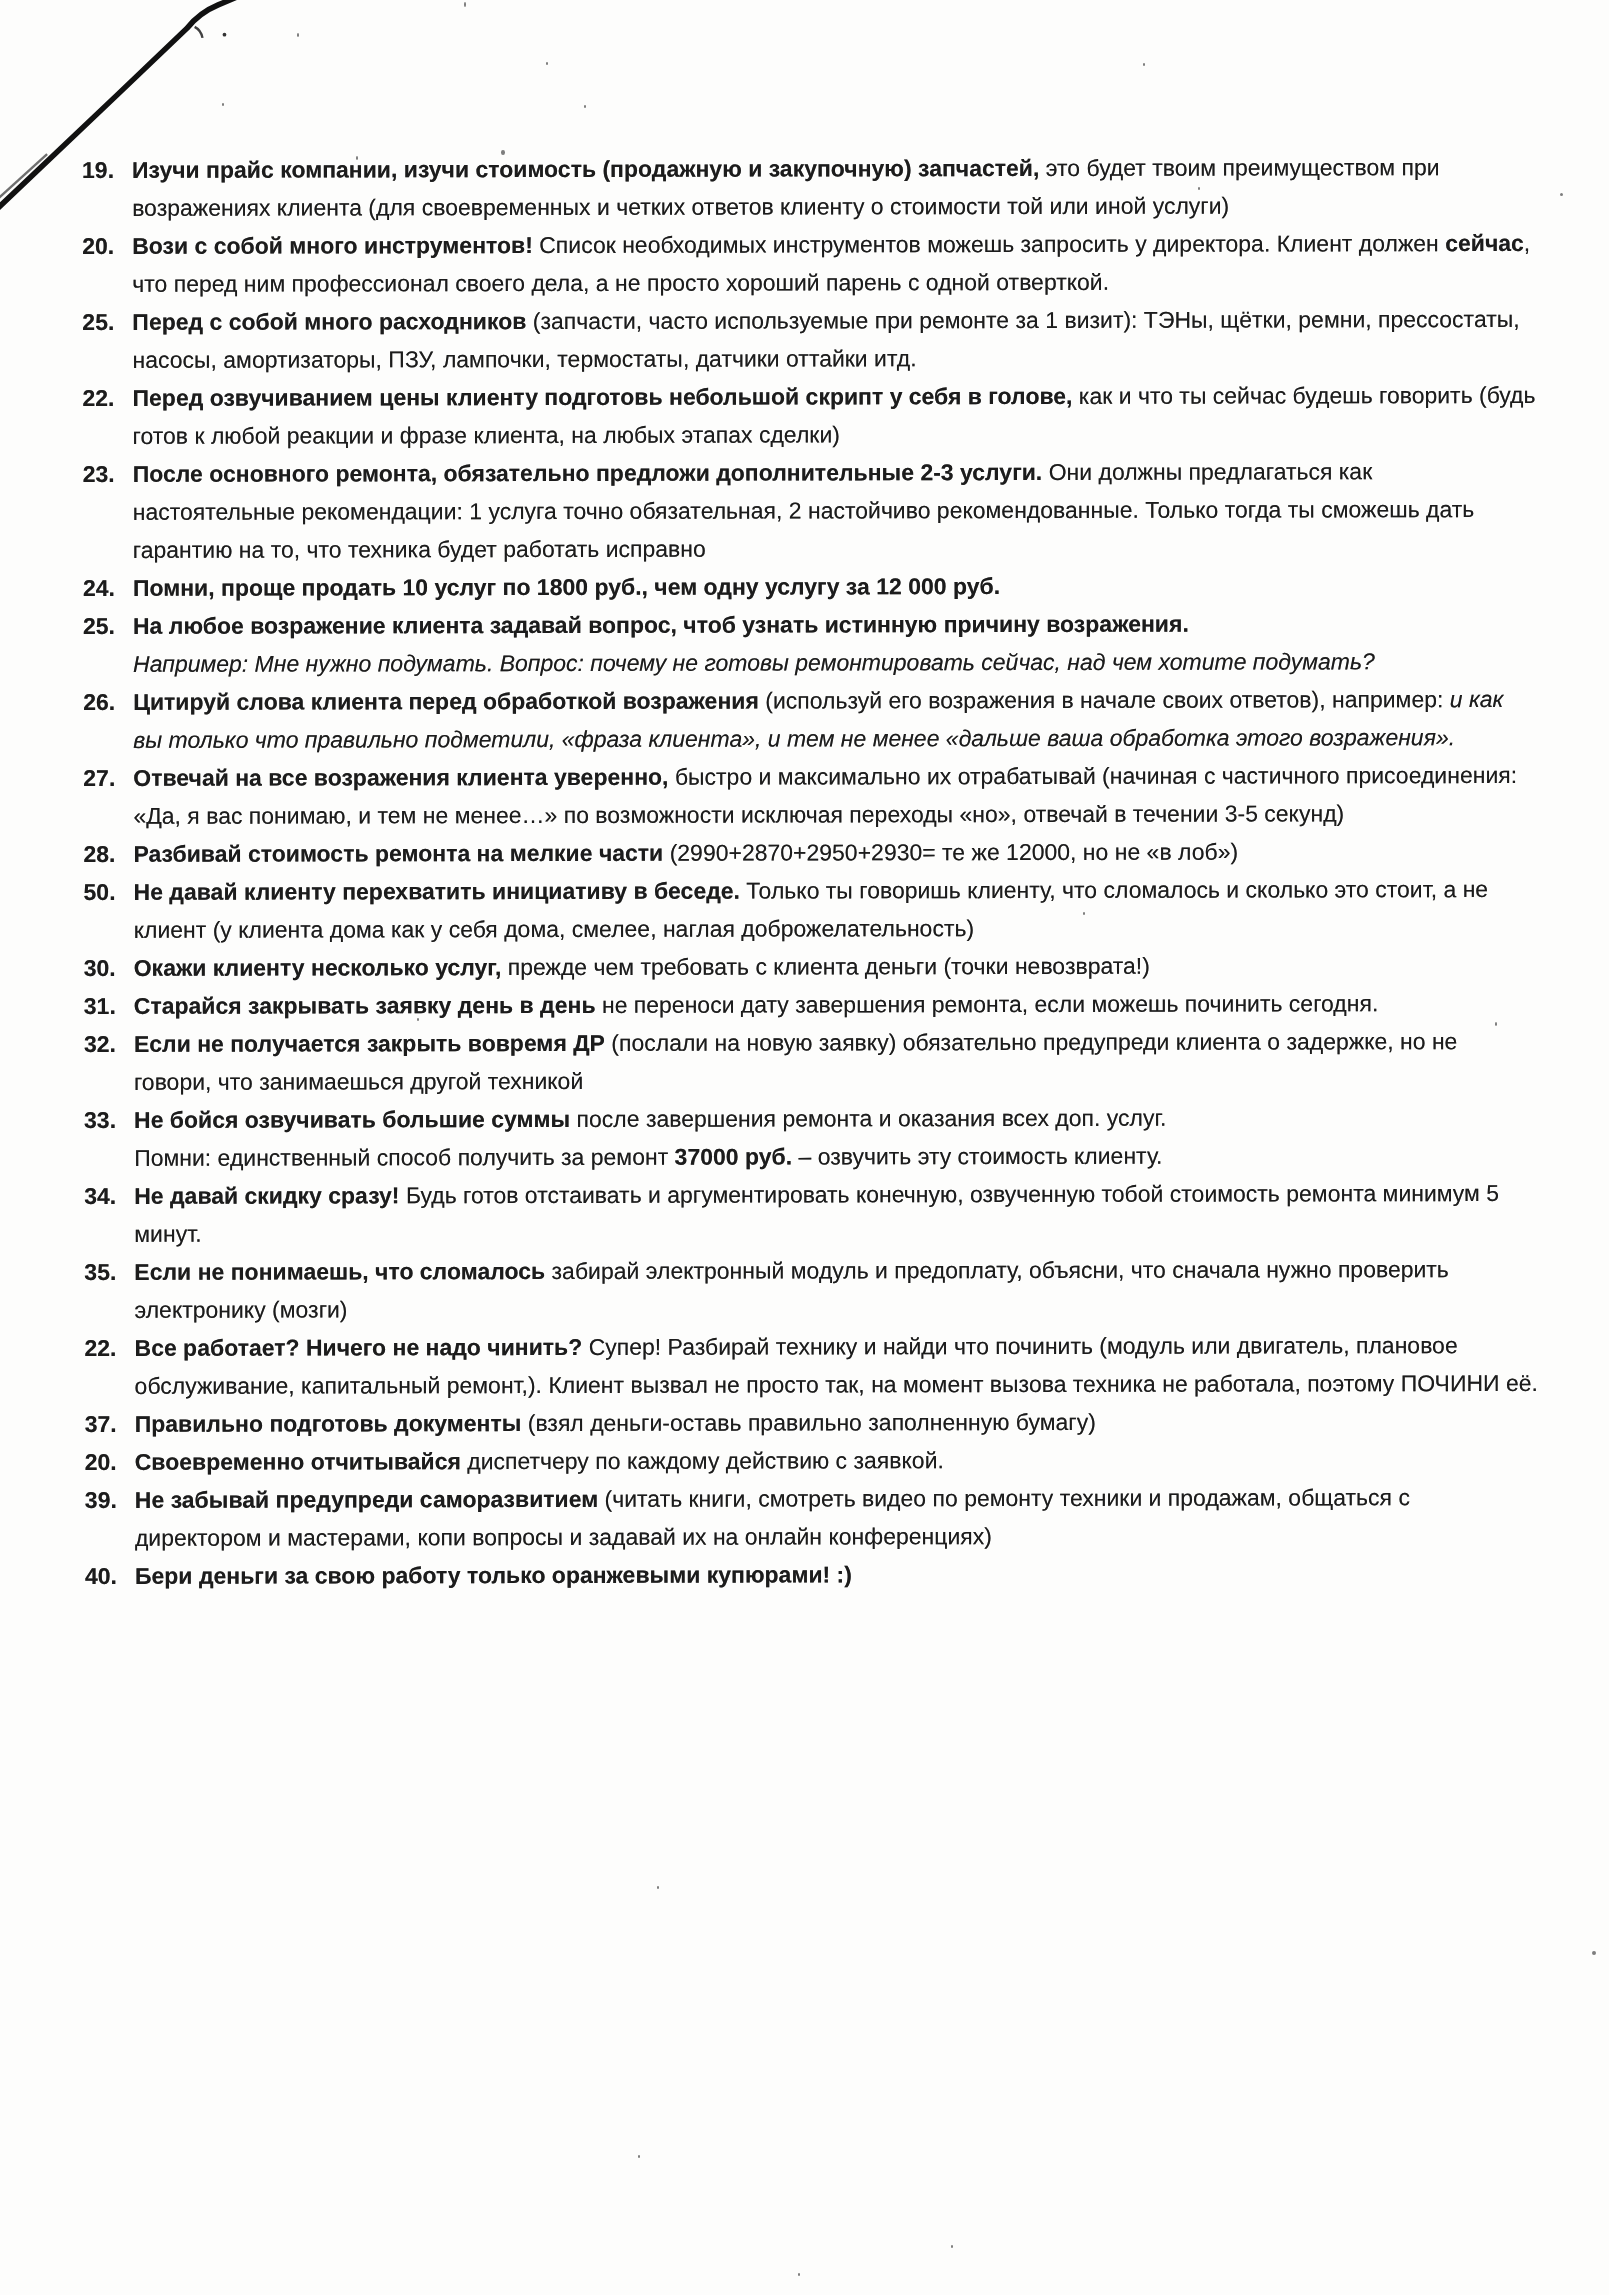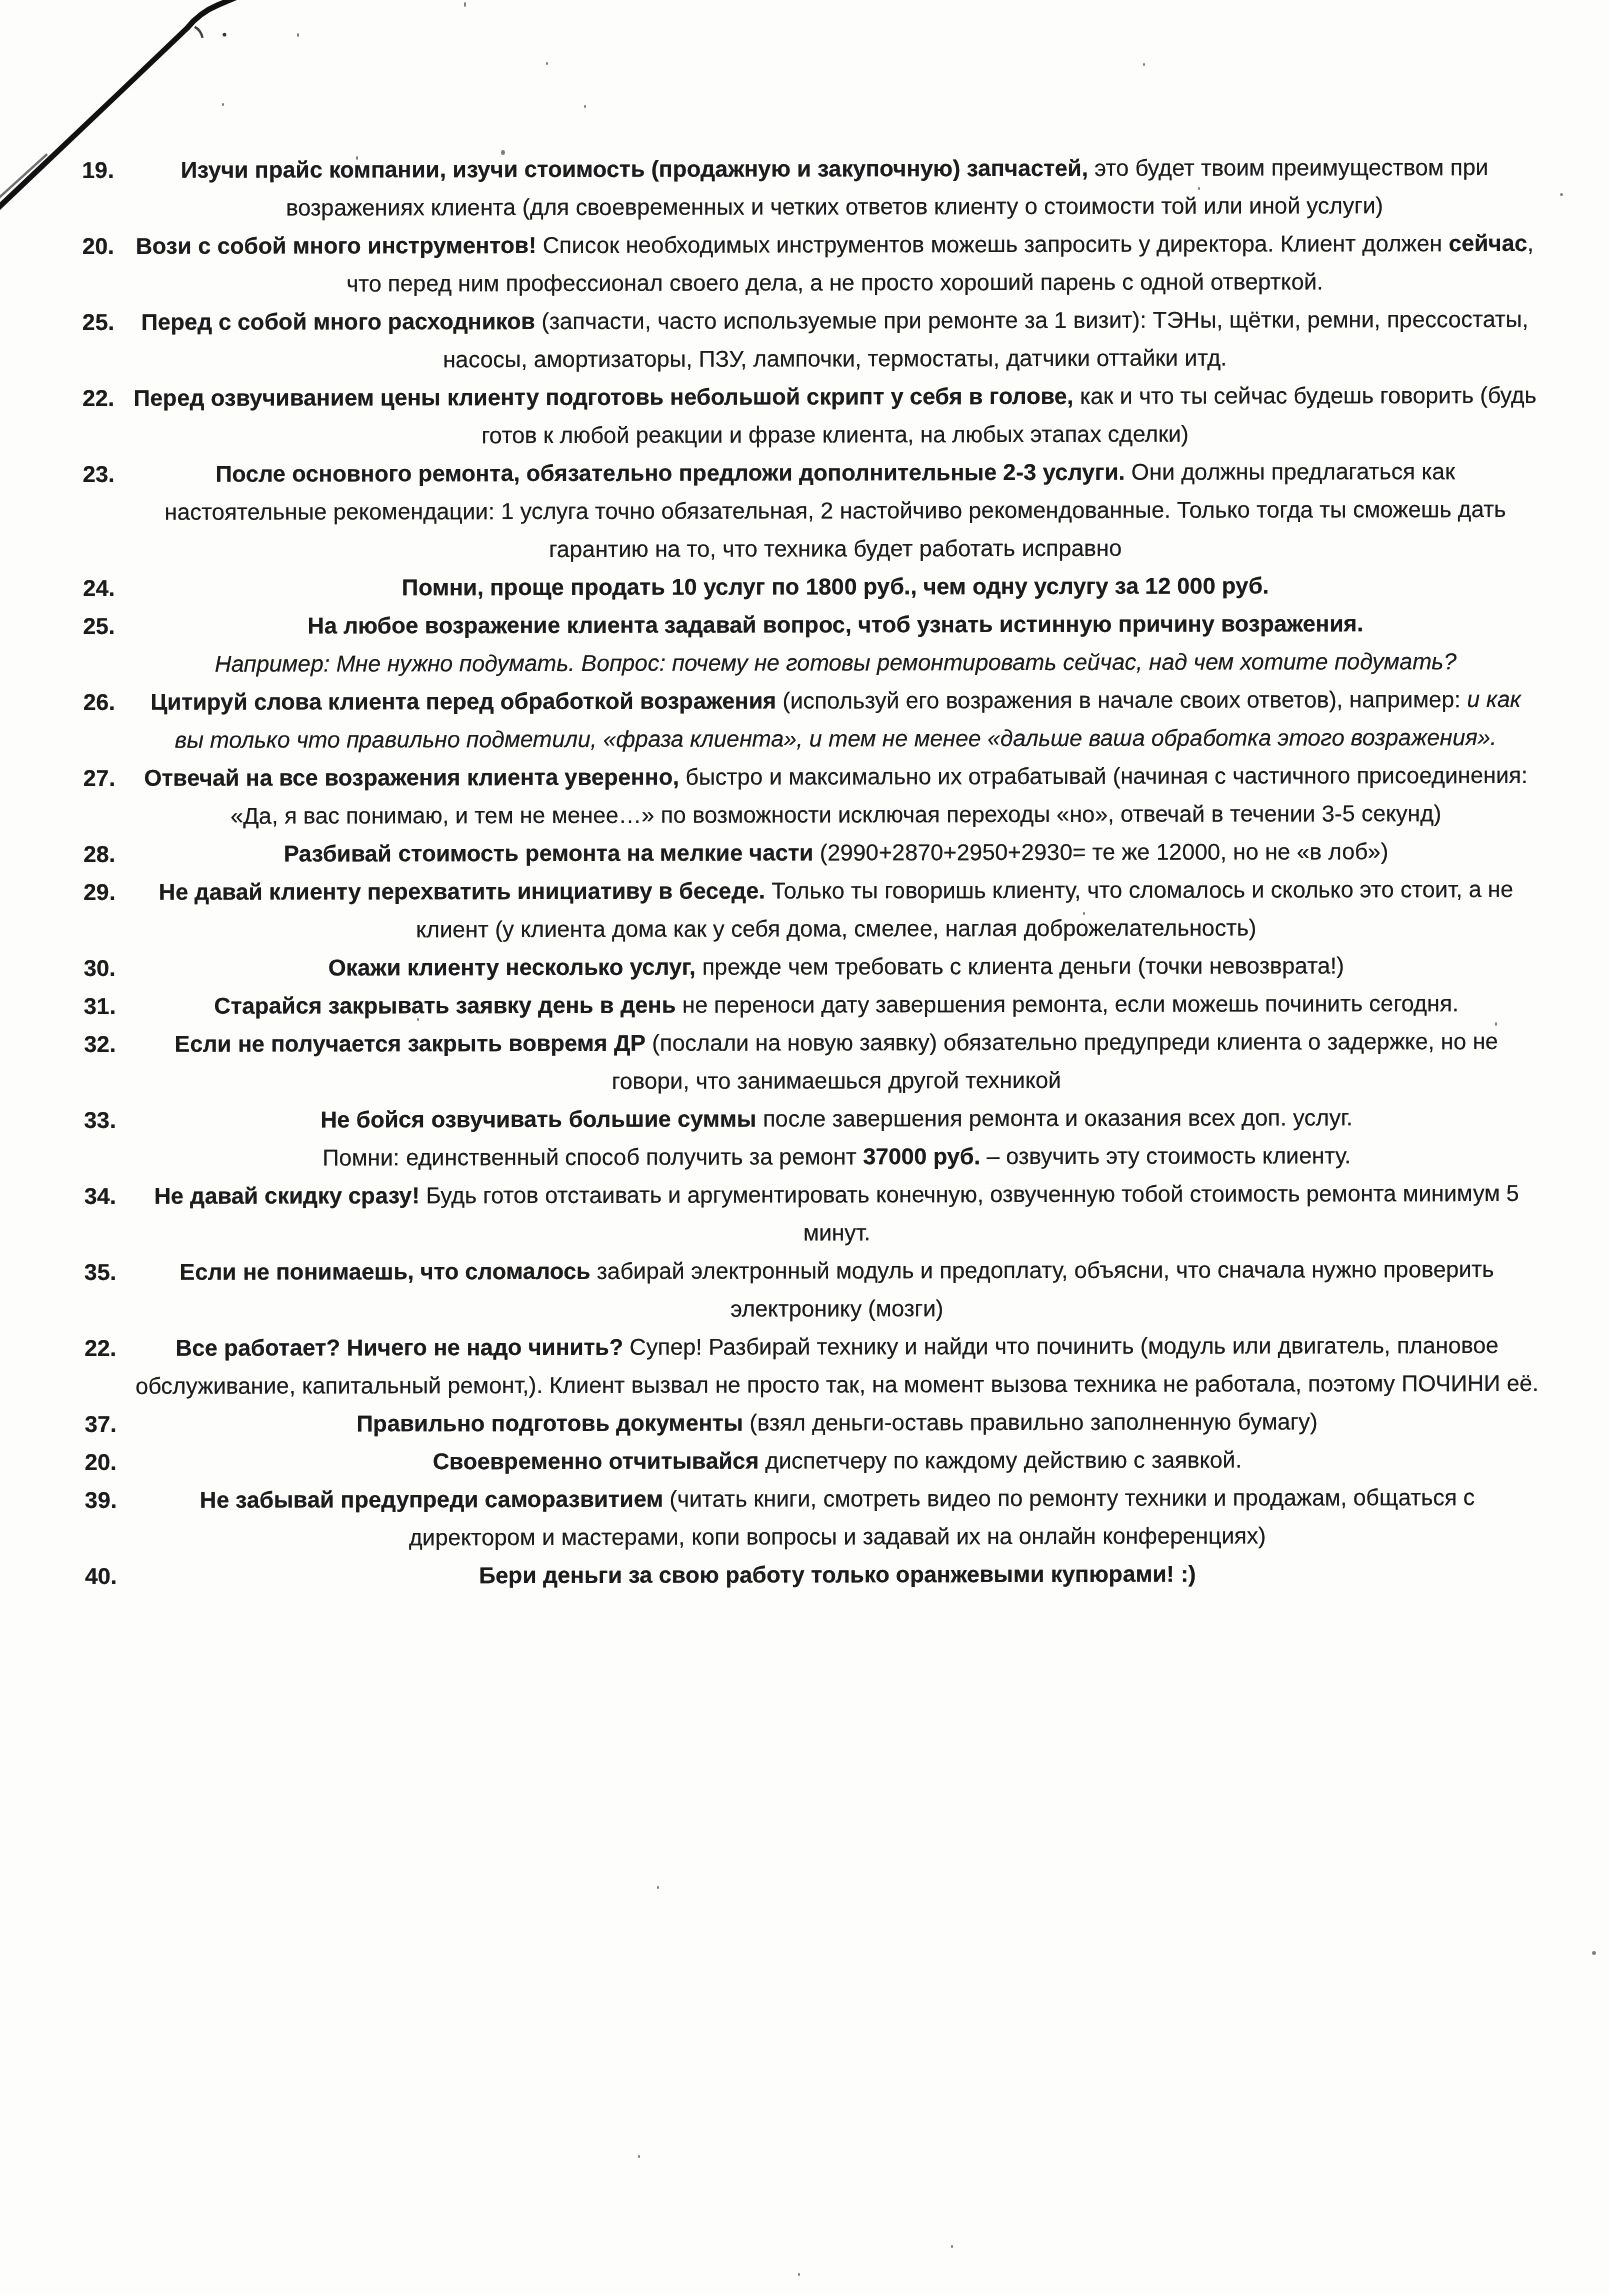--- a/index.html
+++ b/index.html
@@ -6,21 +6,20 @@
   body{
     width:1609px;height:2295px;
     background:#fdfdfc;
     font-family:"Liberation Sans", sans-serif;
     position:relative;
     overflow:hidden;
   }
   .page{
     position:absolute;inset:0;
     background:#fdfdfc;
-    text-align:center;
   }
   .doc{
     position:absolute;
     left:82px;top:151px;
     width:1455px;
     color:#1c1c1c;
     font-size:23px;
     line-height:38px;
     transform:rotate(-0.12deg);
     transform-origin:top left;
@@ -89,21 +88,21 @@
       <div class="item"><span class="num">19.</span><span><span class="seg-bold">Изучи прайс компании, изучи стоимость (продажную и закупочную) запчастей,</span><span class="seg-regular"> это будет твоим преимуществом при возражениях клиента (для своевременных и четких ответов клиенту о стоимости той или иной услуги)</span></span></div>
       <div class="item"><span class="num">20.</span><span><span class="seg-bold">Вози с собой много инструментов!</span><span class="seg-regular"> Список необходимых инструментов можешь запросить у директора. Клиент должен </span><span class="seg-bold">сейчас</span><span class="seg-regular">, что перед ним профессионал своего дела, а не просто хороший парень с одной отверткой.</span></span></div>
       <div class="item"><span class="num">25.</span><span><span class="seg-bold">Перед с собой много расходников</span><span class="seg-regular"> (запчасти, часто используемые при ремонте за 1 визит): ТЭНы, щётки, ремни, прессостаты, насосы, амортизаторы, ПЗУ, лампочки, термостаты, датчики оттайки итд.</span></span></div>
       <div class="item"><span class="num">22.</span><span><span class="seg-bold">Перед озвучиванием цены клиенту подготовь небольшой скрипт у себя в голове,</span><span class="seg-regular"> как и что ты сейчас будешь говорить (будь готов к любой реакции и фразе клиента, на любых этапах сделки)</span></span></div>
       <div class="item"><span class="num">23.</span><span><span class="seg-bold">После основного ремонта, обязательно предложи дополнительные 2-3 услуги.</span><span class="seg-regular"> Они должны предлагаться как настоятельные рекомендации: 1 услуга точно обязательная, 2 настойчиво рекомендованные. Только тогда ты сможешь дать гарантию на то, что техника будет работать исправно</span></span></div>
       <div class="item"><span class="num">24.</span><span><span class="seg-bold">Помни, проще продать 10 услуг по 1800 руб., чем одну услугу за 12 000 руб.</span></span></div>
       <div class="item"><span class="num">25.</span><span><span class="seg-bold">На любое возражение клиента задавай вопрос, чтоб узнать истинную причину возражения.</span><br><span class="seg-italic">Например: Мне нужно подумать. Вопрос: почему не готовы ремонтировать сейчас, над чем хотите подумать?</span></span></div>
       <div class="item"><span class="num">26.</span><span><span class="seg-bold">Цитируй слова клиента перед обработкой возражения</span><span class="seg-regular"> (используй его возражения в начале своих ответов), например: </span><span class="seg-italic">и как вы только что правильно подметили, «фраза клиента», и тем не менее «дальше ваша обработка этого возражения».</span></span></div>
       <div class="item"><span class="num">27.</span><span><span class="seg-bold">Отвечай на все возражения клиента уверенно,</span><span class="seg-regular"> быстро и максимально их отрабатывай (начиная с частичного присоединения: «Да, я вас понимаю, и тем не менее…» по возможности исключая переходы «но», отвечай в течении 3-5 секунд)</span></span></div>
       <div class="item"><span class="num">28.</span><span><span class="seg-bold">Разбивай стоимость ремонта на мелкие части</span><span class="seg-regular"> (2990+2870+2950+2930= те же 12000, но не «в лоб»)</span></span></div>
-      <div class="item"><span class="num">29.</span><span><span class="seg-bold">Не давай клиенту перехватить инициативу в беседе.</span><span class="seg-regular"> Только ты говоришь клиенту, что сломалось и сколько это стоит, а не клиент (у клиента дома как у себя дома, смелее, наглая доброжелательность)</span></span></div>
+      <div class="item"><span class="num">50.</span><span><span class="seg-bold">Не давай клиенту перехватить инициативу в беседе.</span><span class="seg-regular"> Только ты говоришь клиенту, что сломалось и сколько это стоит, а не клиент (у клиента дома как у себя дома, смелее, наглая доброжелательность)</span></span></div>
       <div class="item"><span class="num">30.</span><span><span class="seg-bold">Окажи клиенту несколько услуг,</span><span class="seg-regular"> прежде чем требовать с клиента деньги (точки невозврата!)</span></span></div>
       <div class="item"><span class="num">31.</span><span><span class="seg-bold">Старайся закрывать заявку день в день</span><span class="seg-regular"> не переноси дату завершения ремонта, если можешь починить сегодня.</span></span></div>
       <div class="item"><span class="num">32.</span><span><span class="seg-bold">Если не получается закрыть вовремя ДР</span><span class="seg-regular"> (послали на новую заявку) обязательно предупреди клиента о задержке, но не говори, что занимаешься другой техникой</span></span></div>
       <div class="item"><span class="num">33.</span><span><span class="seg-bold">Не бойся озвучивать большие суммы</span><span class="seg-regular"> после завершения ремонта и оказания всех доп. услуг.</span><br><span class="seg-regular">Помни: единственный способ получить за ремонт </span><span class="seg-bold">37000 руб.</span><span class="seg-regular"> – озвучить эту стоимость клиенту.</span></span></div>
       <div class="item"><span class="num">34.</span><span><span class="seg-bold">Не давай скидку сразу!</span><span class="seg-regular"> Будь готов отстаивать и аргументировать конечную, озвученную тобой стоимость ремонта минимум 5 минут.</span></span></div>
       <div class="item"><span class="num">35.</span><span><span class="seg-bold">Если не понимаешь, что сломалось</span><span class="seg-regular"> забирай электронный модуль и предоплату, объясни, что сначала нужно проверить электронику (мозги)</span></span></div>
       <div class="item"><span class="num">22.</span><span><span class="seg-bold">Все работает? Ничего не надо чинить?</span><span class="seg-regular"> Супер! Разбирай технику и найди что починить (модуль или двигатель, плановое обслуживание, капитальный ремонт,). Клиент вызвал не просто так, на момент вызова техника не работала, поэтому ПОЧИНИ её.</span></span></div>
       <div class="item"><span class="num">37.</span><span><span class="seg-bold">Правильно подготовь документы</span><span class="seg-regular"> (взял деньги-оставь правильно заполненную бумагу)</span></span></div>
       <div class="item"><span class="num">20.</span><span><span class="seg-bold">Своевременно отчитывайся</span><span class="seg-regular"> диспетчеру по каждому действию с заявкой.</span></span></div>
       <div class="item"><span class="num">39.</span><span><span class="seg-bold">Не забывай предупреди саморазвитием</span><span class="seg-regular"> (читать книги, смотреть видео по ремонту техники и продажам, общаться с директором и мастерами, копи вопросы и задавай их на онлайн конференциях)</span></span></div>

